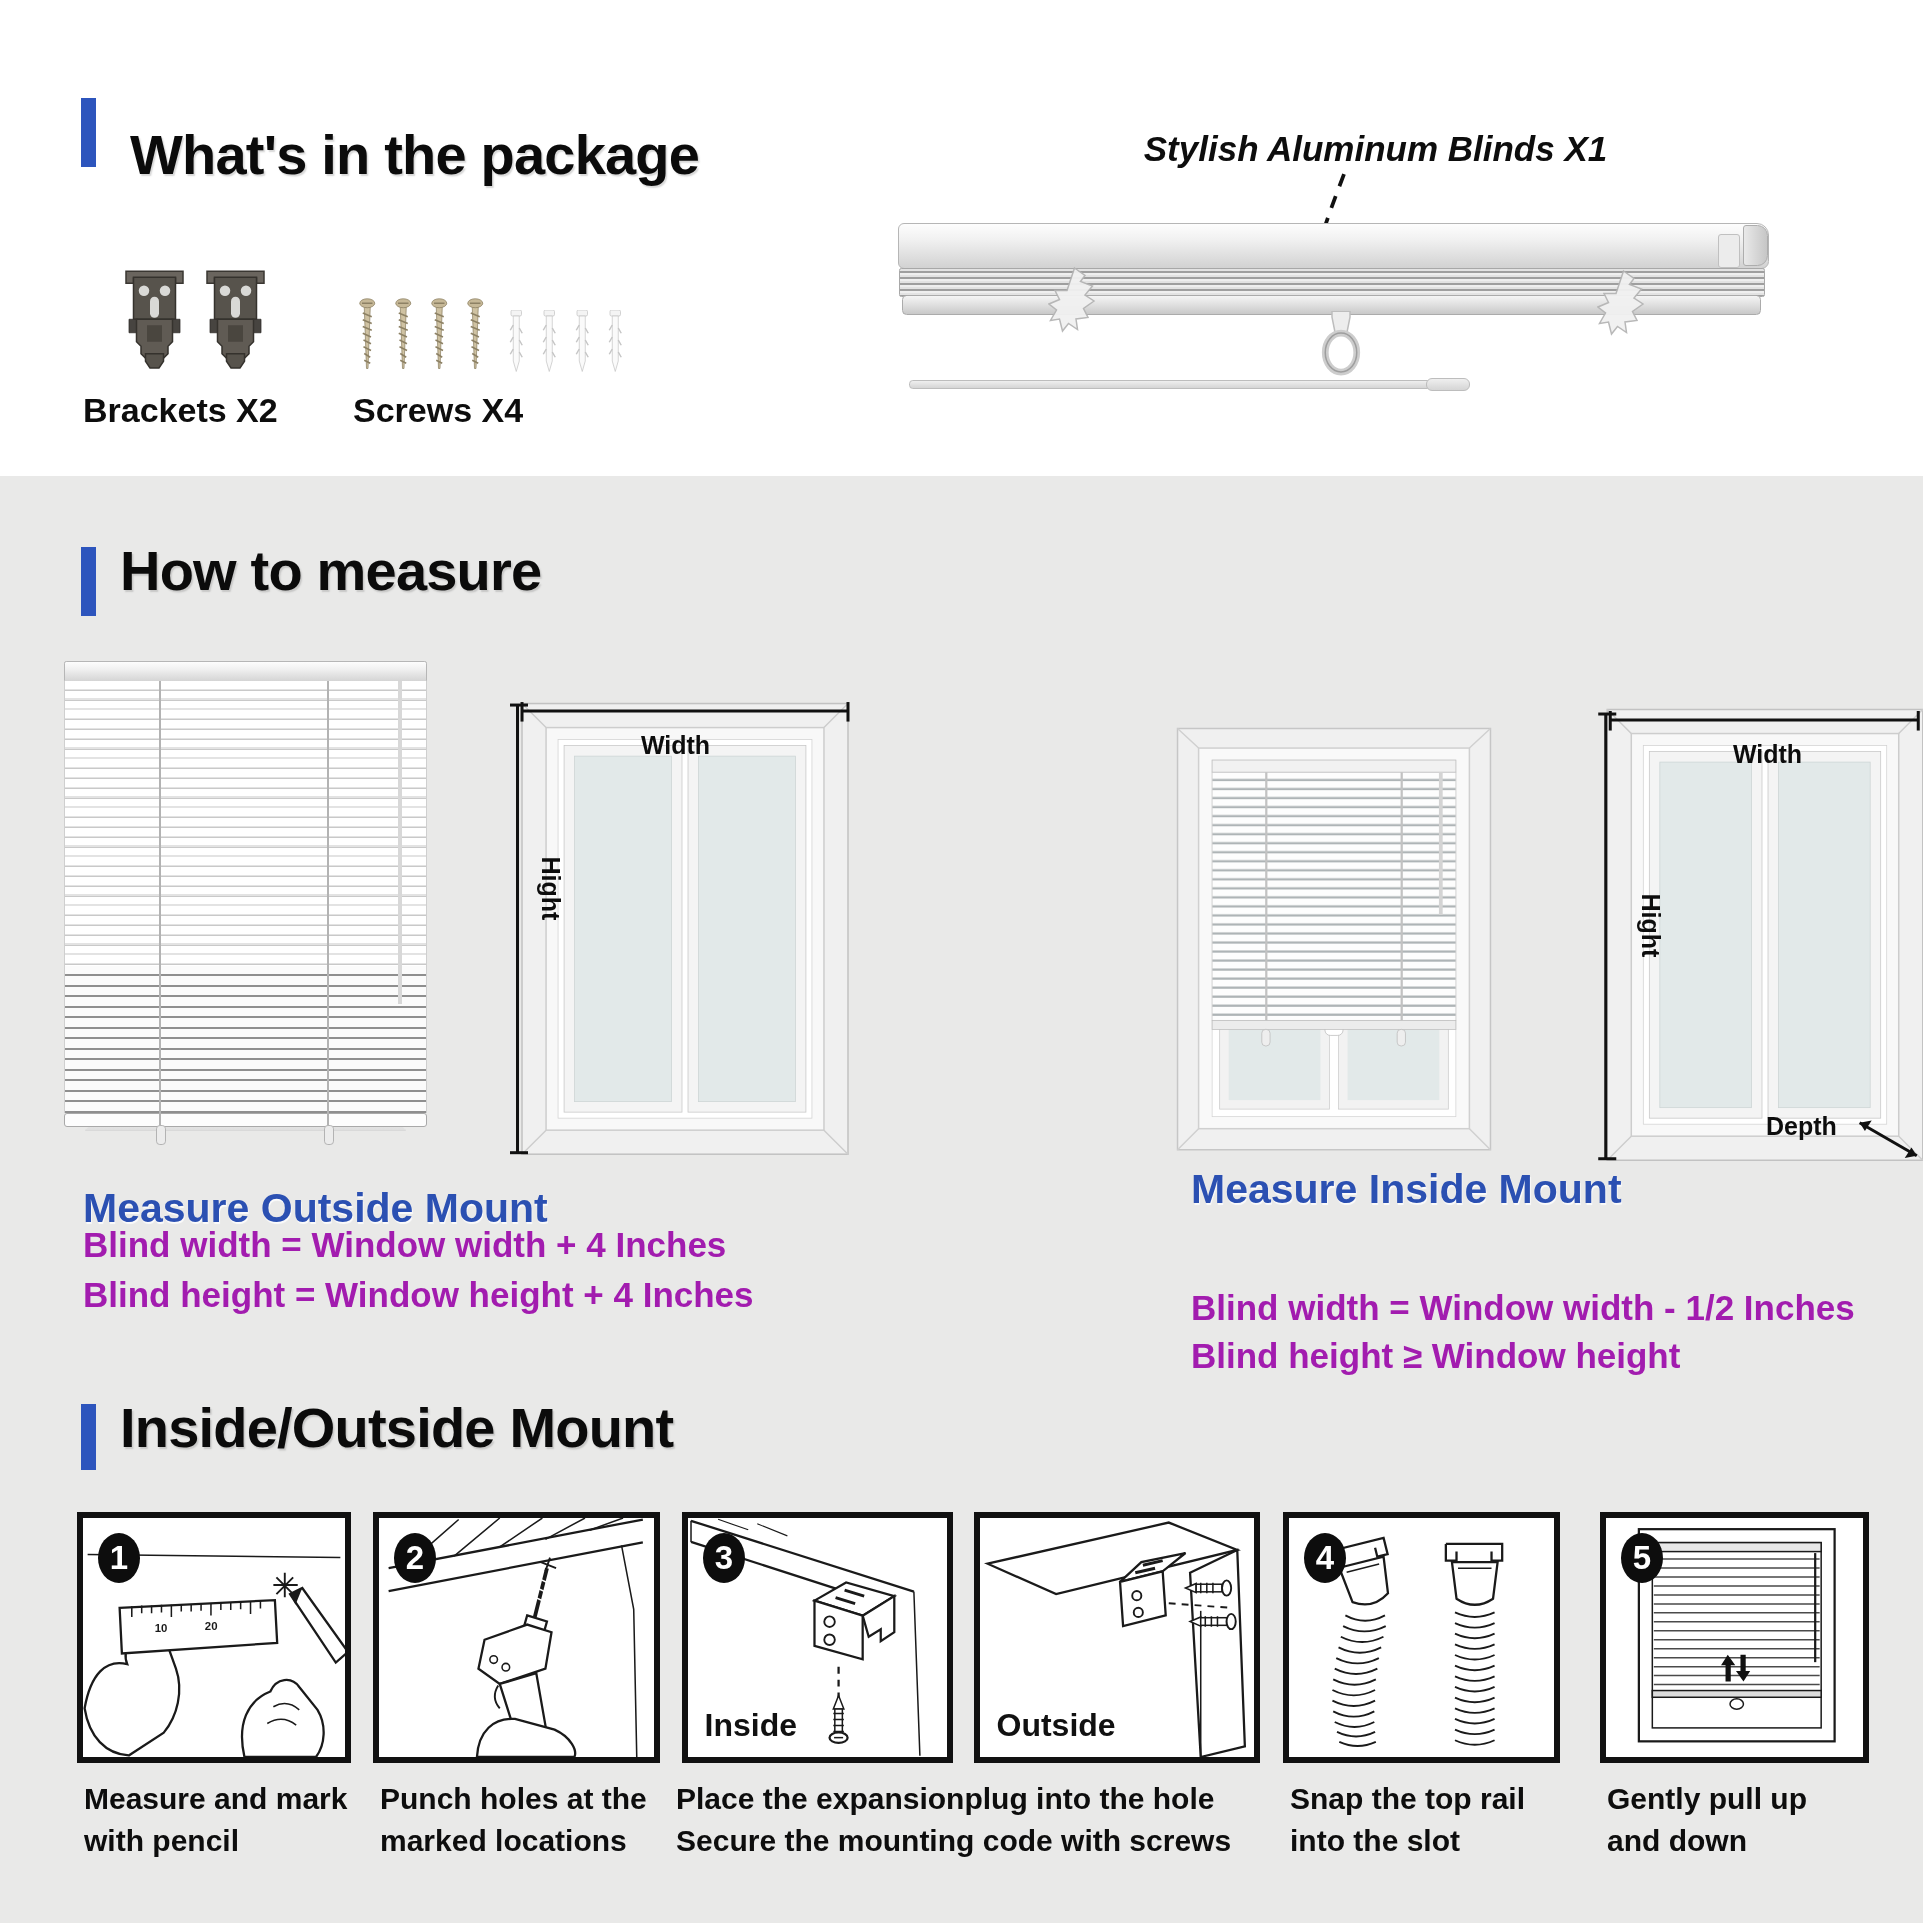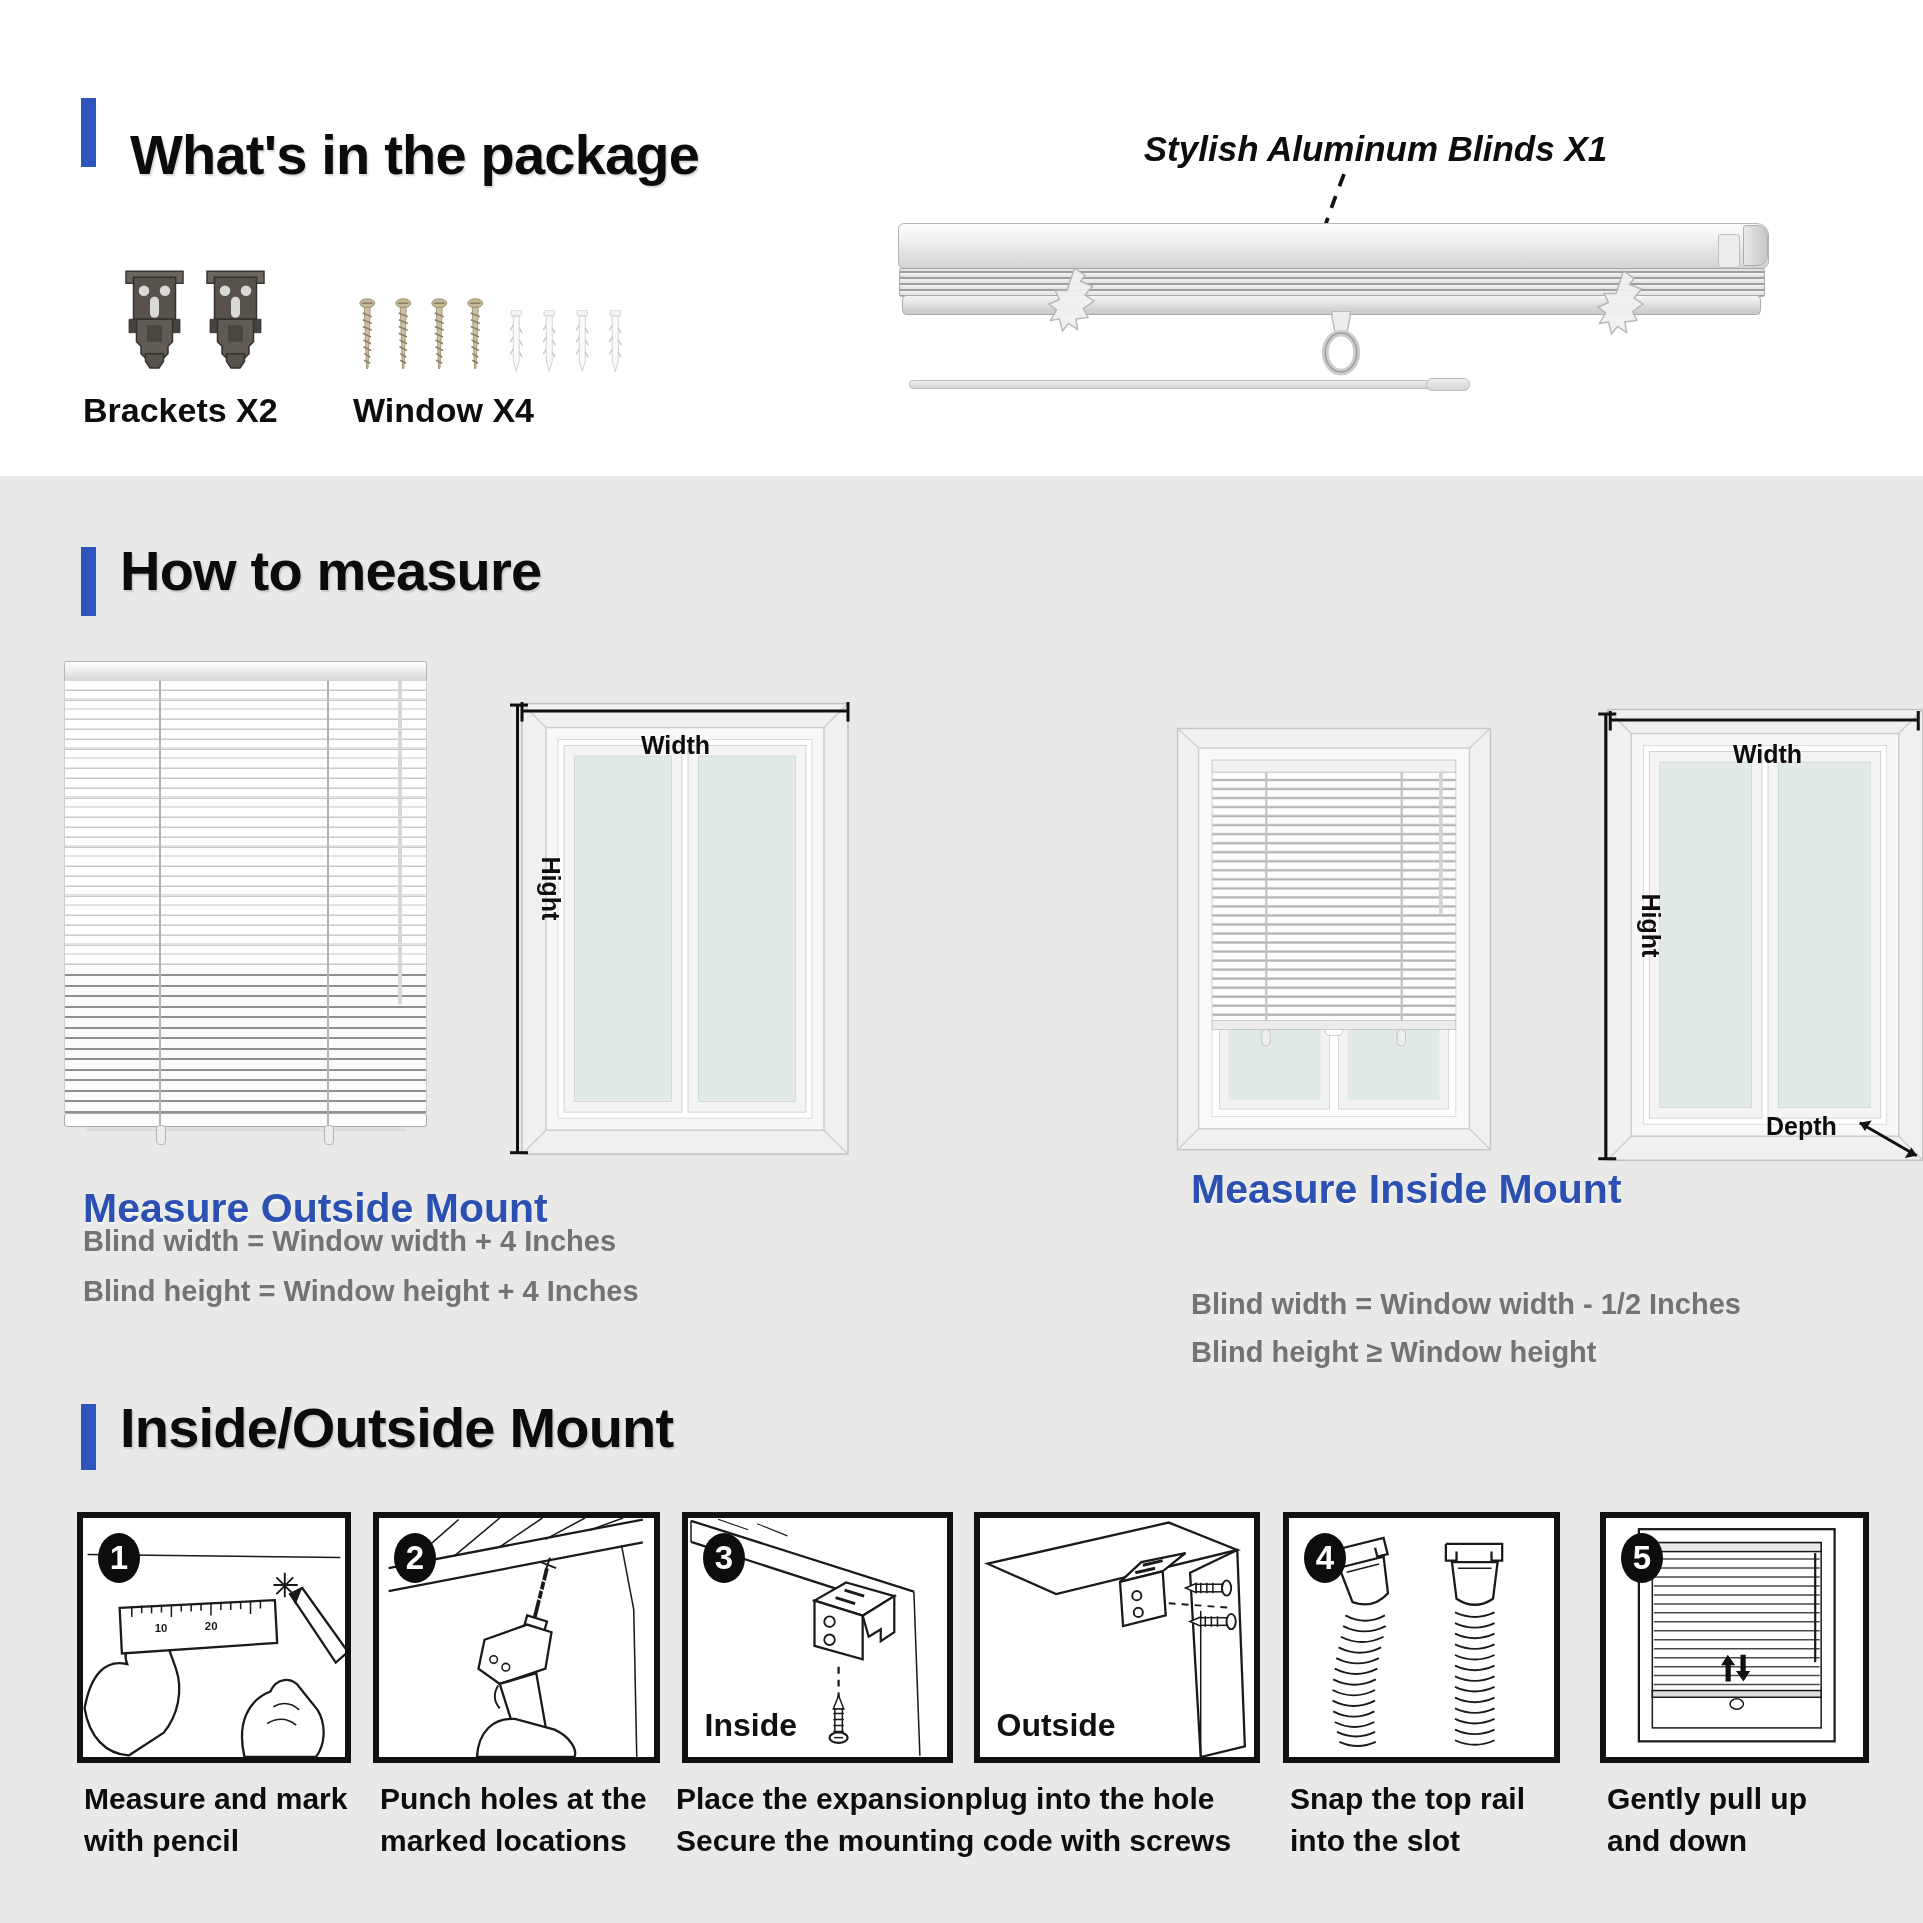--- a/index.html
+++ b/index.html
@@ -3,21 +3,21 @@
 <meta charset="utf-8">
 <style>
   html,body{margin:0;padding:0;background:#ffffff;}
   #canvas{position:relative;width:1924px;height:1924px;background:#ffffff;overflow:hidden;
           font-family:"Liberation Sans",sans-serif;font-weight:bold;color:#0d0d0d;}
   .abs{position:absolute;}
   .gray-bg{left:0;top:476px;width:1924px;height:1448px;background:#e9e9e8;}
   .accent-bar{width:15px;background:#2d55bd;}
   .h1{font-size:56px;letter-spacing:-0.8px;color:#0b0b0b;text-shadow:1.5px 2.3px 1.5px rgba(110,110,110,.28);white-space:nowrap;}
   .h2blue{font-size:41px;color:#2b50b2;text-shadow:0.8px 1.5px 0.8px rgba(255,255,255,.8);white-space:nowrap;}
-  .bodyline{font-size:29px;color:#737373;white-space:nowrap;}
+  .bodyline{font-size:35px;color:#a21caf;white-space:nowrap;}
   .itemlabel{font-size:34px;white-space:nowrap;}
   .blindslabel{font-size:35px;text-align:center;white-space:nowrap;}
   .caption{font-size:30px;line-height:42px;white-space:pre-line;}
   .stepbox{top:1512px;height:251px;background:#ffffff;border:6.8px solid #111;box-sizing:border-box;}
   .badge{left:15px;top:15px;width:42px;height:50px;background:#0d0d0d;border-radius:50%;color:#fff;
          font-size:33px;display:flex;align-items:center;justify-content:center;}
   .boxlabel{left:16.5px;bottom:13.5px;font-size:32px;color:#111;}
   .dimlabel{font-size:25px;color:#0d0d0d;white-space:nowrap;}
   .vlabel{transform:rotate(90deg);}
   .headrail{background:linear-gradient(180deg,#fdfdfd 0%,#f1f1f1 35%,#d2d2d2 100%);border:0.8px solid #b6b6b6;border-radius:6px 12px 7.5px 6px;}
@@ -109,21 +109,21 @@
       <rect x="4" y="0" width="14" height="8" rx="2" fill="#f4f4f4" stroke="#c4c4c4"></rect>
       <path d="M7,8 h8 v60 l-4,14 l-4,-14 z" fill="#fafafa" stroke="#c6c6c6"></path>
       <path d="M7,20 l-4,7 M15,24 l4,7 M7,36 l-4,7 M15,40 l4,7 M7,52 l-4,7 M15,56 l4,7" stroke="#c6c6c6" stroke-width="2" fill="none"></path>
     </svg>
     <svg width="16.5" height="66" viewBox="0 0 22 88" style="position:absolute;left:248px;top:12px;">
       <rect x="4" y="0" width="14" height="8" rx="2" fill="#f4f4f4" stroke="#c4c4c4"></rect>
       <path d="M7,8 h8 v60 l-4,14 l-4,-14 z" fill="#fafafa" stroke="#c6c6c6"></path>
       <path d="M7,20 l-4,7 M15,24 l4,7 M7,36 l-4,7 M15,40 l4,7 M7,52 l-4,7 M15,56 l4,7" stroke="#c6c6c6" stroke-width="2" fill="none"></path>
     </svg>
   </div>
-  <div class="abs itemlabel" style="left:353px;top:391px;">Window X4</div>
+  <div class="abs itemlabel" style="left:353px;top:391px;">Screws X4</div>
 
   <div class="abs blindslabel" style="left:1120px;top:129px;width:511px;font-style:italic;">Stylish Aluminum Blinds X1</div>
   <svg class="abs" style="left:1278px;top:171px;" width="90" height="94" viewBox="0 0 120 125">
     <path d="M88,4 C76,36 64,66 56,96" stroke="#111" stroke-width="5" stroke-dasharray="17 14" fill="none"></path>
     <circle cx="51" cy="111" r="9" fill="#111"></circle>
   </svg>
 
   <div class="abs headrail" style="left:898px;top:223px;width:869px;height:44px;"></div>
   <div class="abs" style="left:1743px;top:225px;width:22.5px;height:39px;background:linear-gradient(90deg,#e9e9e9,#c6c6c6);border:0.8px solid #adadad;border-radius:3px 10.5px 10.5px 3px;"></div>
   <div class="abs" style="left:1718px;top:234px;width:19.5px;height:32px;background:#ececec;border:1.5px solid #c0c0c0;border-radius:3px;"></div>

